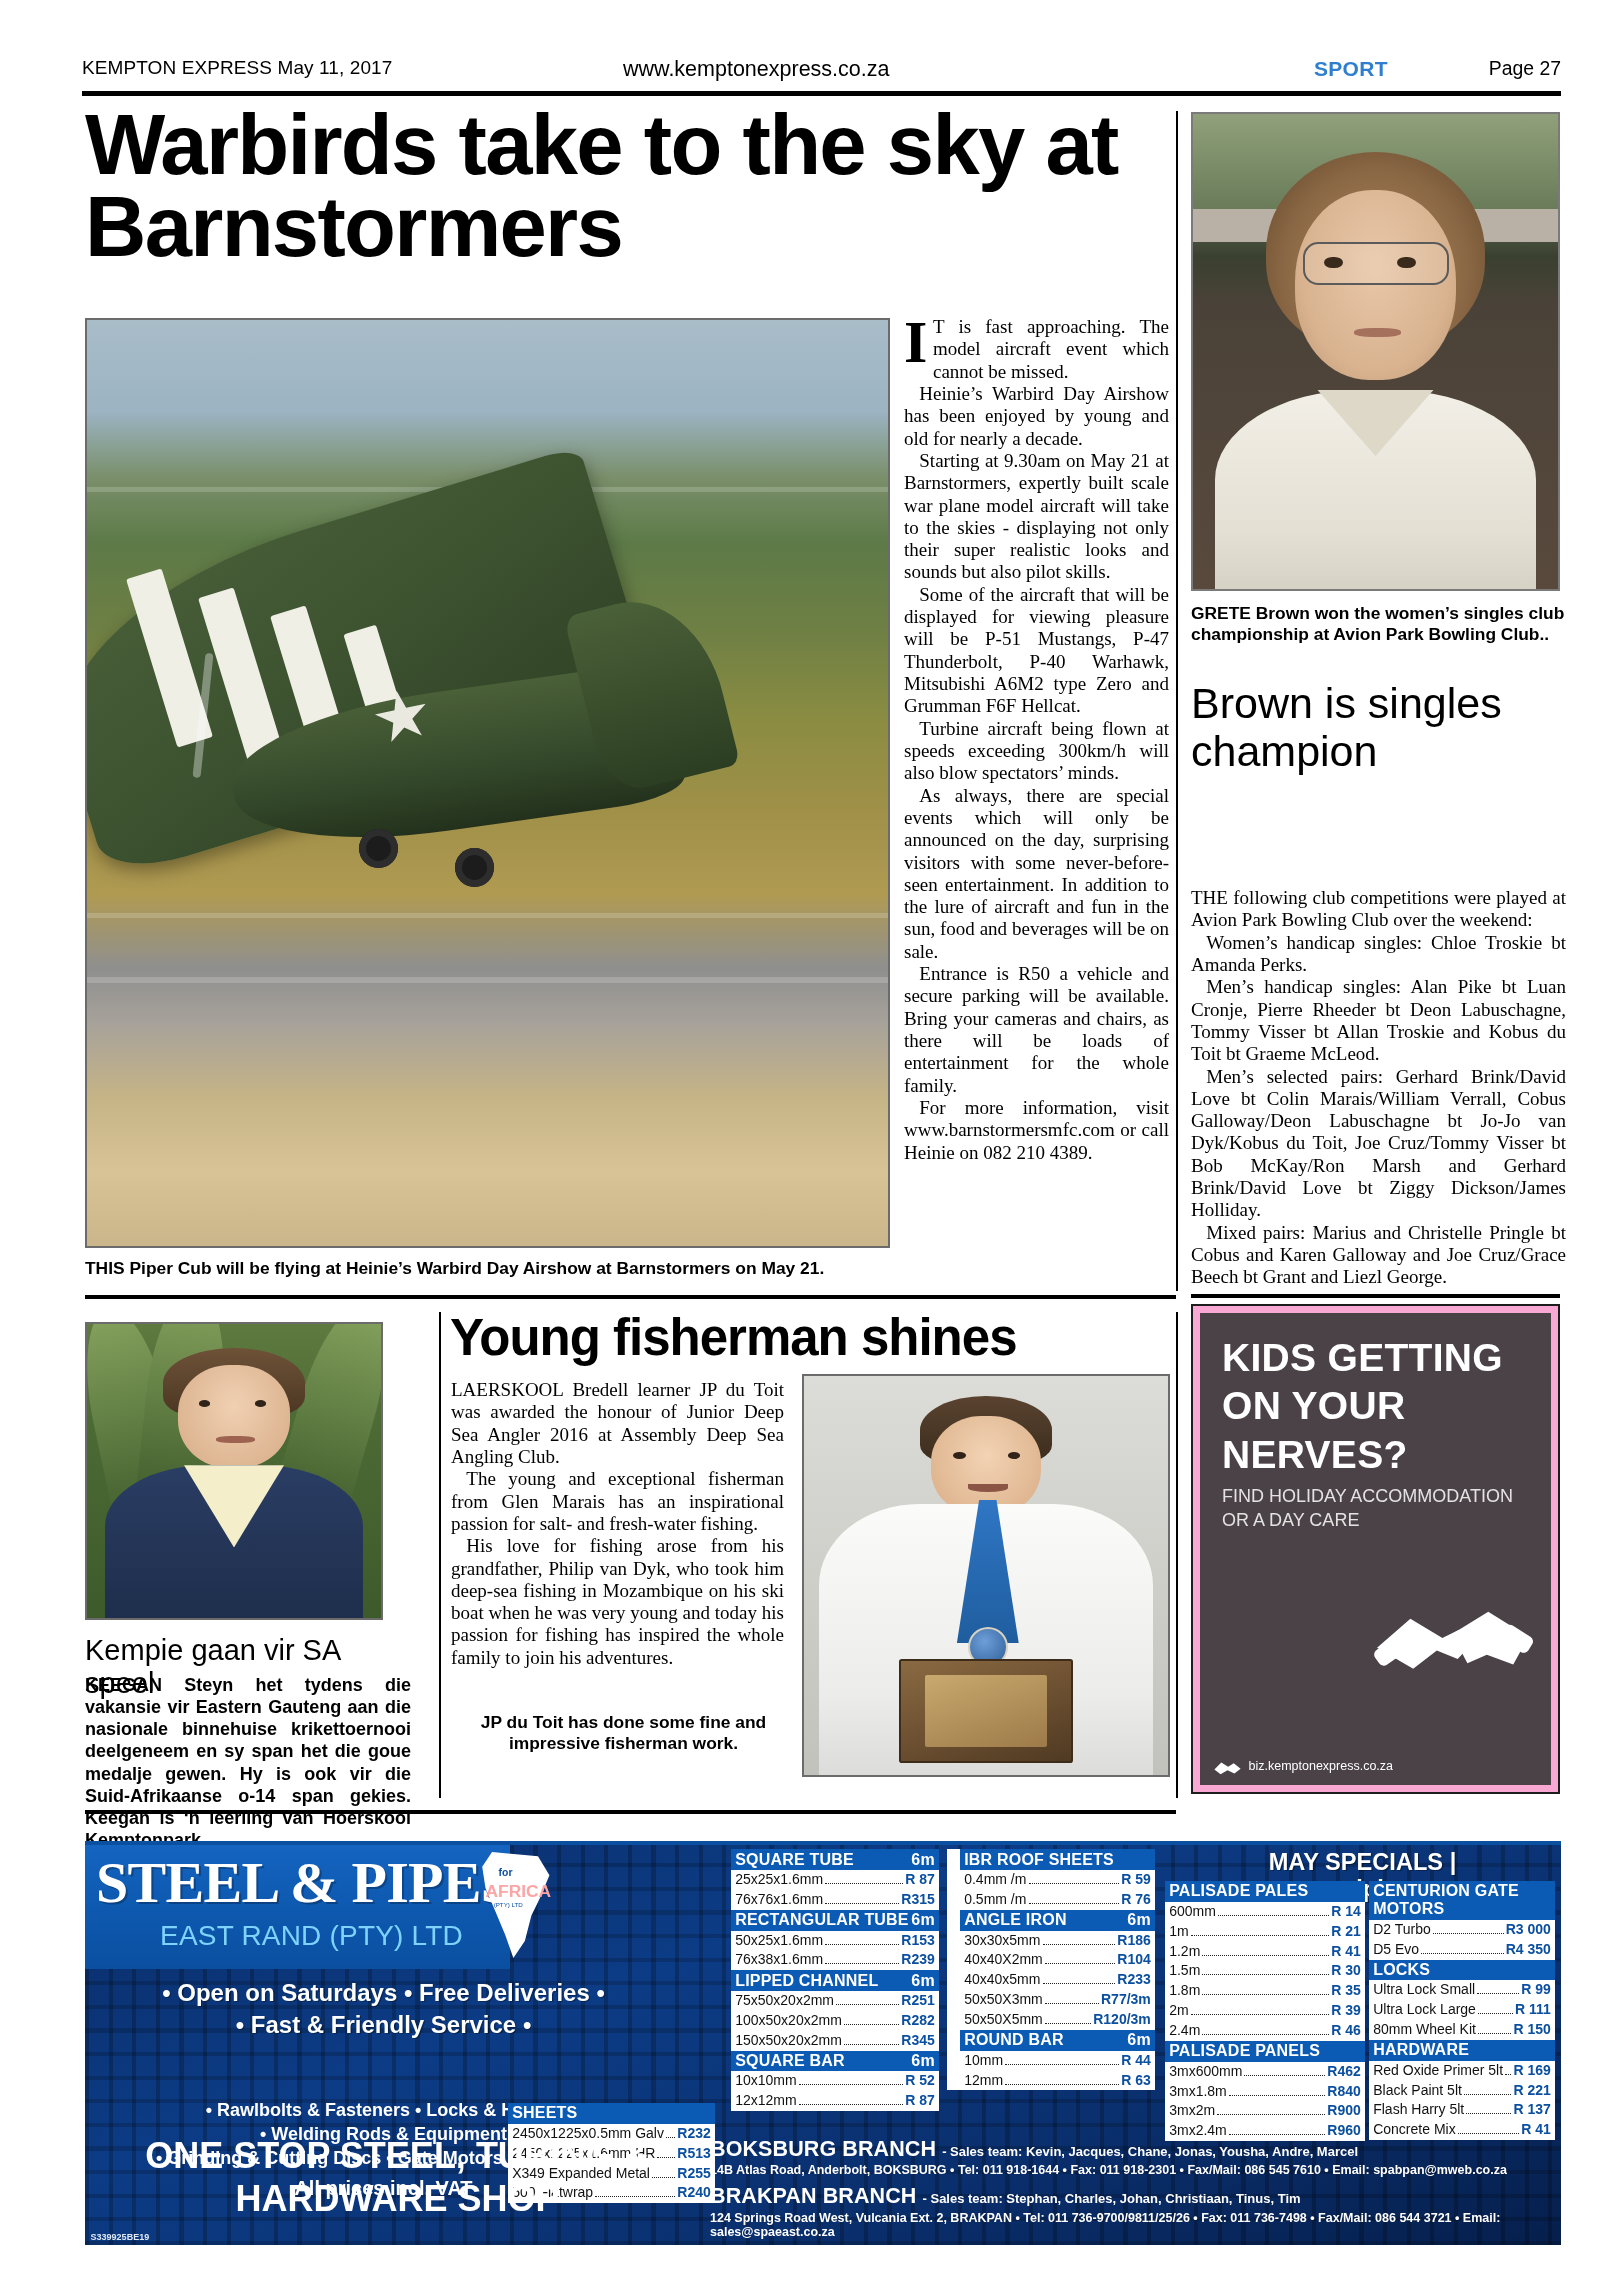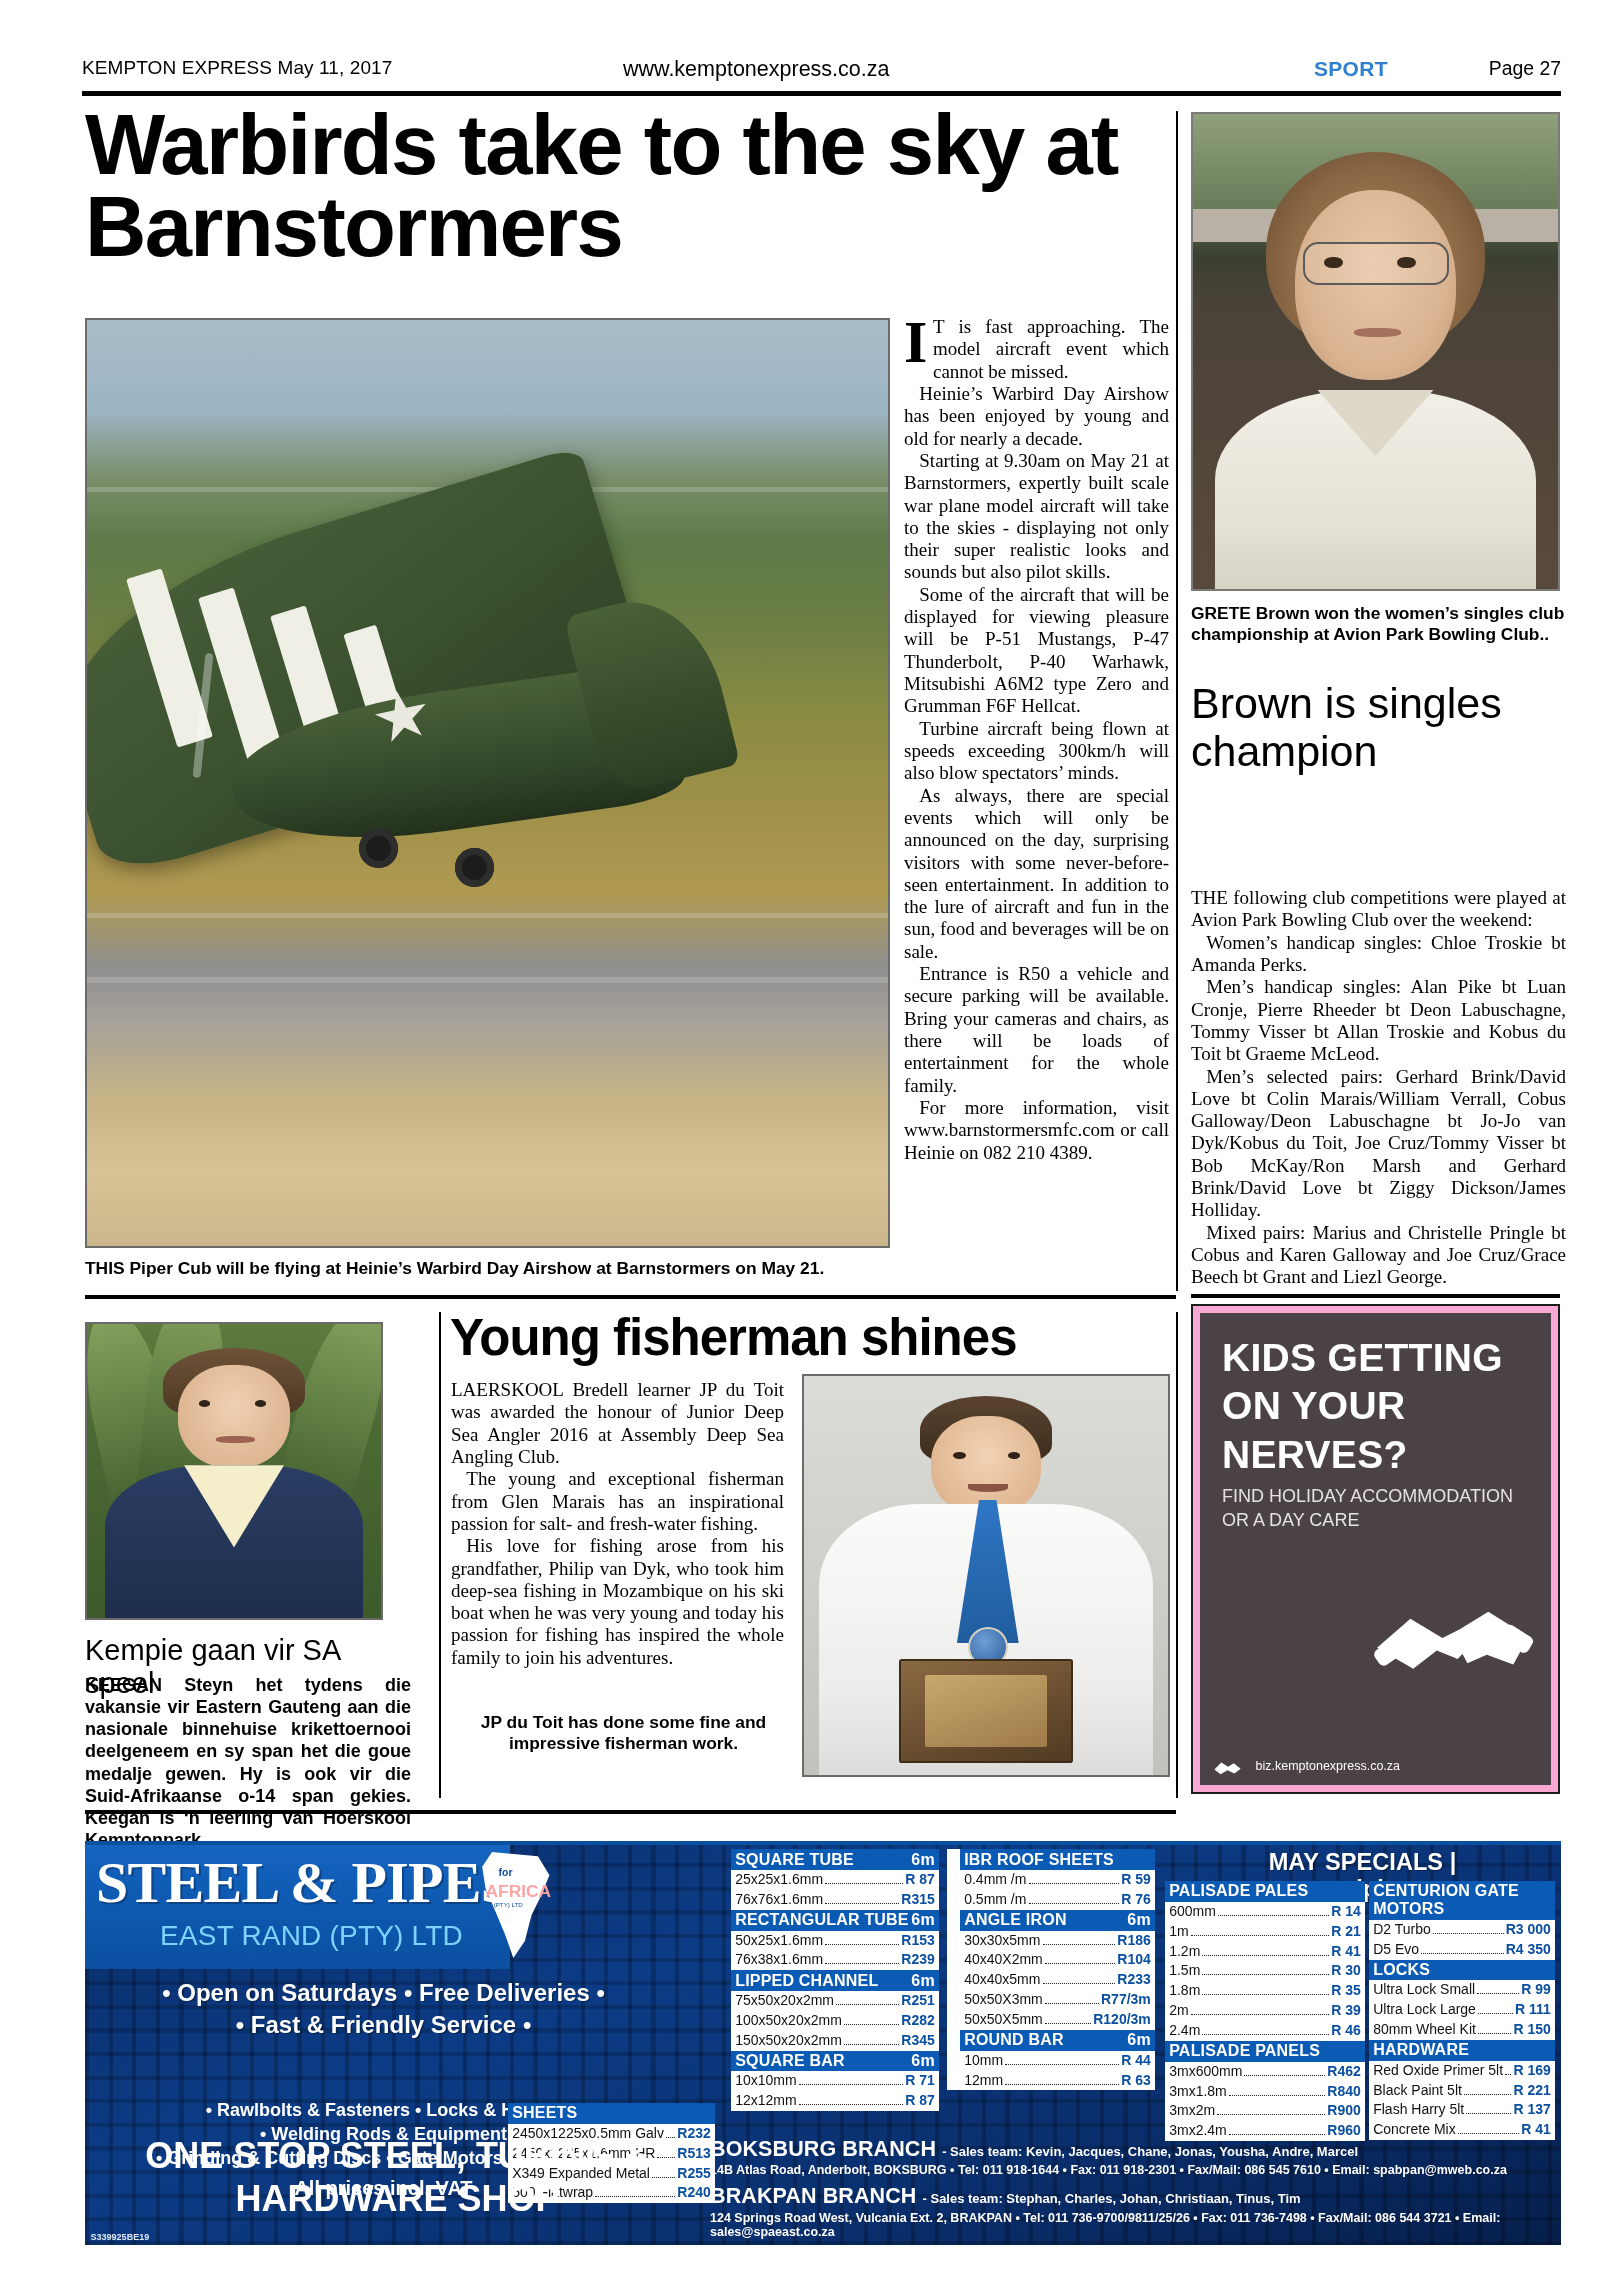--- a/index.html
+++ b/index.html
@@ -478,21 +478,21 @@
     width: 305px;
     color:#e5e2e2; font-size: 18px; line-height: 1.32;
     font-family: "Liberation Sans", sans-serif;
   }
   .kids-hands {
     position:absolute; left: 170px; top: 257px;
     width: 167px; height: 139px;
   }
   .kids-foot {
     position:absolute; left: 12.5px; bottom: 9.7px;
-    display:flex; align-items:center; gap:14px;
+    display:flex; align-items:center; gap:7px;
   }
   .kids-foot .glyph { width: 29px; height: 18px; }
   .kids-foot .url { color:#fff; font-size: 12.5px; }
 
   
   .ad {
     position: absolute;
     left: 85px; top: 1841px;
     width: 1476px; height: 404px;
     background: #0b4fa0;
@@ -874,21 +874,21 @@
           <span class="dots"></span>
           <span class="val">R345</span>
         </div>
         <div class="sect">
           <span>SQUARE BAR</span>
           <span>6m</span>
         </div>
         <div class="row">
           <span class="lbl">10x10mm</span>
           <span class="dots"></span>
-          <span class="val">R  71</span>
+          <span class="val">R  52</span>
         </div>
         <div class="row">
           <span class="lbl">12x12mm</span>
           <span class="dots"></span>
           <span class="val">R  87</span>
         </div>
       </div>
 
     <div class="ptable col-b">
         <div class="sect">

